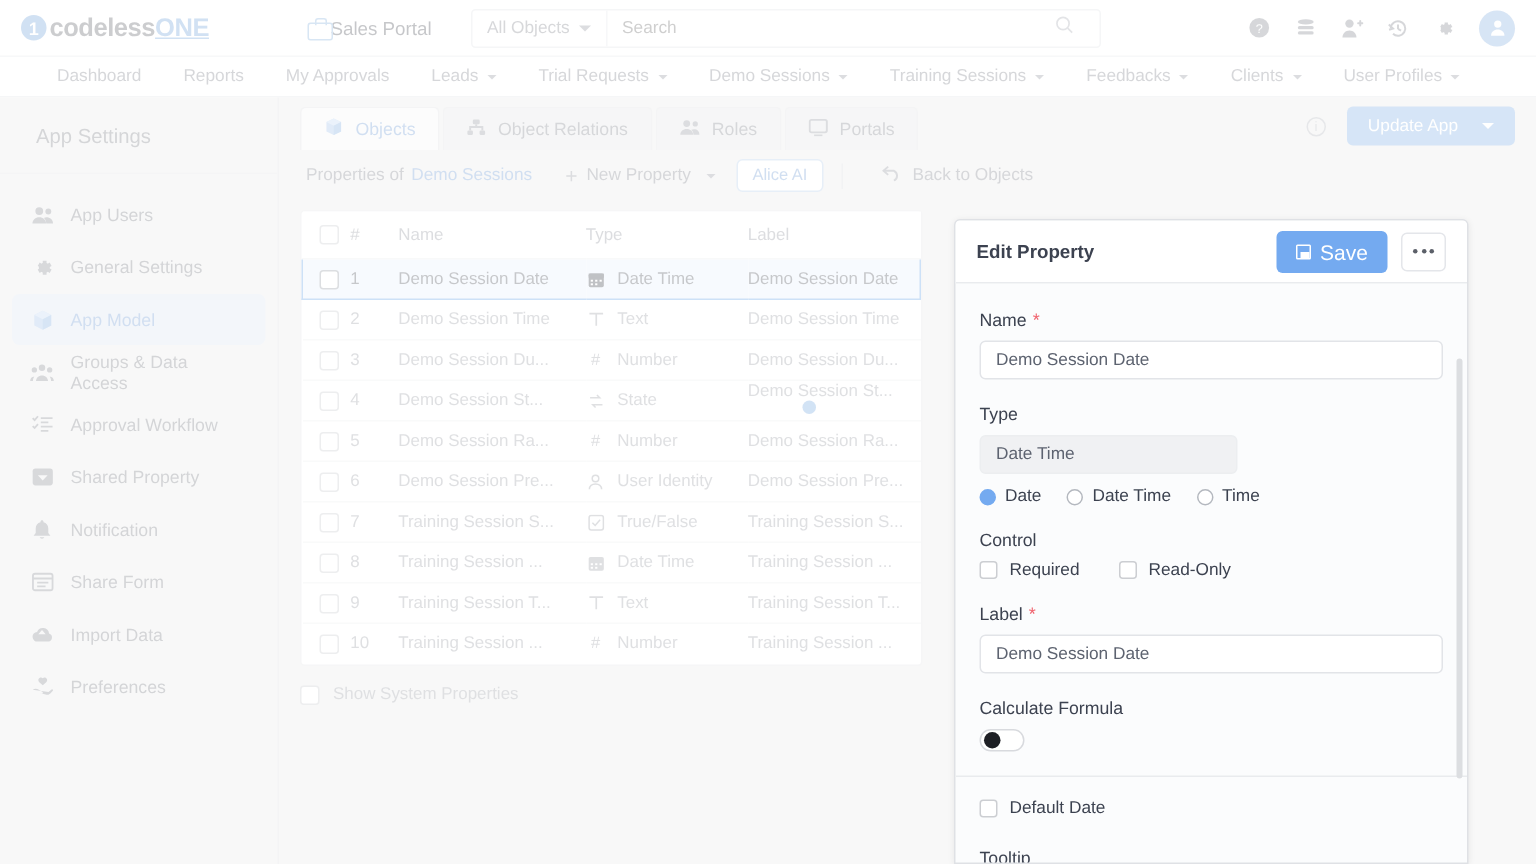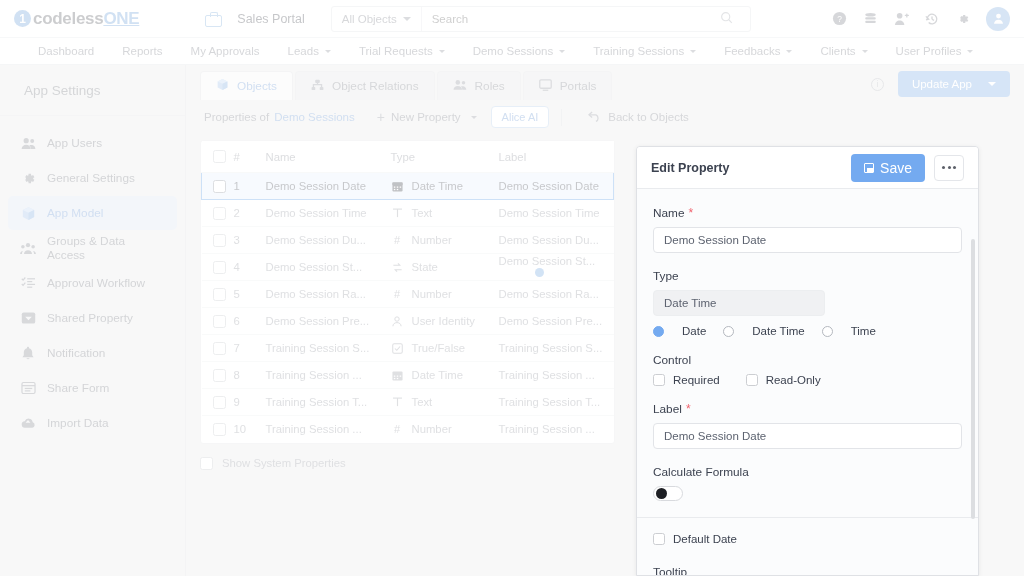--- a/index.html
+++ b/index.html
@@ -23,21 +23,21 @@
     border-bottom: 1px solid #e9ebee;
   }
   .logo { display: flex; align-items: center; gap: 0px; margin-right: 22px; }
   .logo-mark {
     width: 17px; height: 17px; border-radius: 50%;
     background: #7aa9dd; color:#fff; font-size: 12px; font-weight: bold;
     display:flex; align-items:center; justify-content:center; margin-right:2px;
   }
   .logo-text { font-size: 17px; font-weight: 600; color: #6d6f75; letter-spacing:-0.3px;}
   .logo-text .one { color: #7aa9dd; text-decoration: underline; }
-  .portal { display:flex; align-items:center; gap:17px; font-size:12.5px; color:#5b5e66; margin-right:26px;padding-left:44px;}
+  .portal { display:flex; align-items:center; gap:0; font-size:12.5px; color:#5b5e66; margin-right:26px;padding-left:44px;}
   .briefcase { width:15px; height:13px; position:relative; }
   .briefcase::before{content:"";position:absolute;left:0;top:3px;width:15px;height:10px;border:1.4px solid #8fb8e0;border-radius:2px;}
   .briefcase::after{content:"";position:absolute;left:4.5px;top:0px;width:6px;height:4px;border:1.4px solid #8fb8e0;border-bottom:none;border-radius:2px 2px 0 0;}
   .searchwrap {
     display:flex; align-items:center; height:26px; width:420px;
     border:1px solid #e4e6ea; border-radius:3px; background:#fff;
   }
   .allobj { display:flex; align-items:center; gap:6px; font-size:11.5px; color:#8b8e96;
     padding:0 10px; height:100%; border-right:1px solid #e8eaee; white-space:nowrap;}
   .caret { width:0;height:0;border-left:4px solid transparent;border-right:4px solid transparent;border-top:4px solid #9b9ea6;}
@@ -131,21 +131,21 @@
      display:flex;align-items:center;justify-content:center;gap:2.5px;}
   .dot3 { width:3px;height:3px;border-radius:50%;background:#5c6069;}
 
   .panel-body { padding:17px 16px 0 16px; height:388px; overflow:hidden; position:relative;}
   .fld-label { font-size:11.8px; color:#3c4250; margin-bottom:7px; display:flex; align-items:center; gap:4px;}
   .req { color:#f0636e; font-size:12px; }
   .txtinput { width:100%; height:26px; border:1px solid #e2e4e8; border-radius:4px; background:#fff;
      font-size:11.5px; color:#5d6370; padding:0 10px; display:flex; align-items:center; margin-bottom:16px;}
   .txtinput.disabled { background:#f0f1f3; border-color:#eceef0; width:172px; margin-bottom:9px;}
   .radios { display:flex; align-items:center; gap:17px; margin-bottom:16px;}
-  .radio { display:flex; align-items:center; gap:18px; font-size:11.5px; color:#3c4250;}
+  .radio { display:flex; align-items:center; gap:6px; font-size:11.5px; color:#3c4250;}
   .rdot { width:11px;height:11px;border-radius:50%;border:1.3px solid #b4b8bf;background:#fff;}
   .rdot.on { background:#74aaf0; border-color:#74aaf0; }
   .checks { display:flex; align-items:flex-start; gap:26px; margin-bottom:16px;}
   .chkitem { display:flex; align-items:center; gap:8px; font-size:11.5px; color:#3c4250;}
   .cbox { width:12px;height:12px;border:1px solid #ccced2;border-radius:2.5px;background:#fff;}
   .toggle { width:30px;height:15px;border-radius:8px;background:#fff;border:1px solid #d8dade;
      display:flex;align-items:center;padding:0 2px; margin-bottom:16px;}
   .toggle .knob { width:11px;height:11px;border-radius:50%;background:#1d1f24;}
   .divider { height:1px; background:#e9ebee; margin:2px -16px 15px -16px;}
   .scrollbar { position:absolute; right:3px; top:50px; width:4px; height:280px; background:#dcdee1; border-radius:2px;}
@@ -356,20 +356,29 @@
           </div>
           <div class="side-item">
             <span class="sicon">
                 <svg width="16" height="13" viewBox="0 0 17 13" fill="#8e9199">
                   <path d="M13.5 5.2a4.4 4.4 0 0 0-8.5-1 3.4 3.4 0 0 0 .4 6.8h7.7a3 3 0 0 0 .4-5.8z"></path>
                   <path d="M8.5 2.8l2.6 3H5.9z" fill="#eceded"></path>
                 </svg>
               </span>
             <span>Import Data</span>
           </div>
+          <div class="side-item">
+            <span class="sicon">
+                <svg width="15" height="14" viewBox="0 0 16 15" fill="#8e9199">
+                  <path d="M8 1.2c-.9-.9-2.5-.6-3 .6-.4.9 0 1.8.7 2.4L8 6.2l2.3-2c.7-.6 1.1-1.5.7-2.4-.5-1.2-2.1-1.5-3-.6z"></path>
+                  <path d="M0.8 9.5c1.6-1 3-.8 4.4 0l2.4 1.4c.9.5.4 1.6-.5 1.3l-2.5-.8 6.2 1.6c1.1.3 2-.2 2.8-1l1.6-1.8c.5-.6-.3-1.4-.9-.9l-2.2 1.7"></path>
+                </svg>
+              </span>
+            <span>Preferences</span>
+          </div>
         </div>
       </div>
 
       <div class="main">
 
         <div class="updatewrap">
           <span class="infoicon">i</span>
           <div class="updatebtn">
             <span>Update App</span>
             <i class="caret2"></i>

